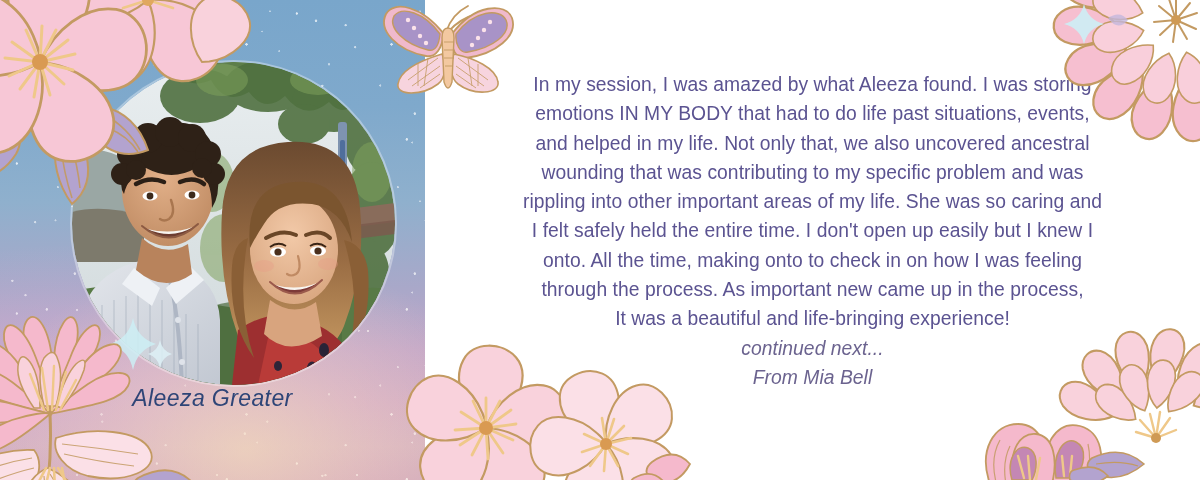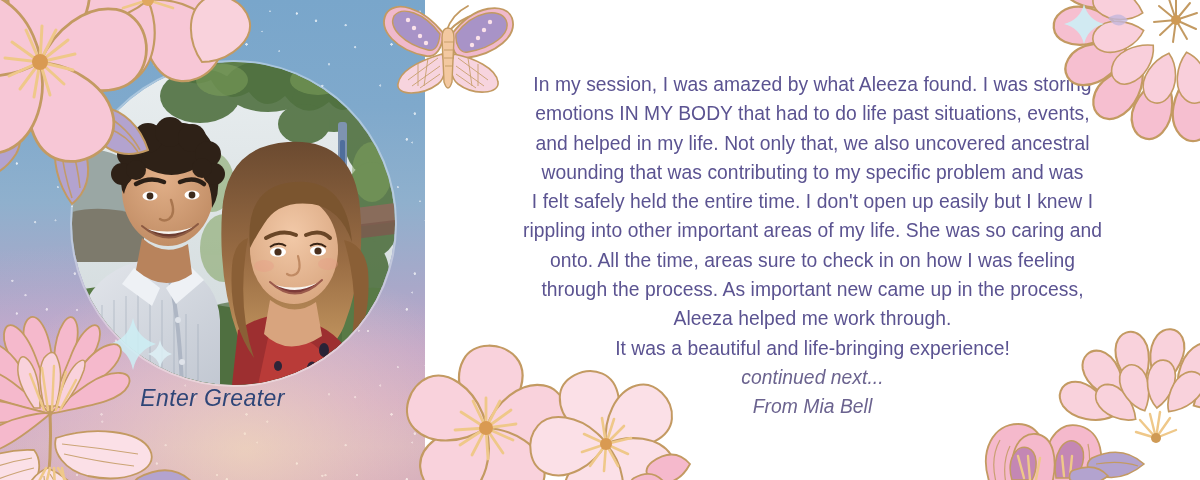--- a/index.html
+++ b/index.html
@@ -307,21 +307,21 @@
             <path d="M198 220 q26 24 52 -2" stroke="#9b5a4c" stroke-width="2" fill="none" stroke-linecap="round"></path>
 
             <ellipse cx="192" cy="204" rx="10" ry="6" fill="#e79b86" opacity=".35"></ellipse>
             <ellipse cx="256" cy="202" rx="10" ry="6" fill="#e79b86" opacity=".35"></ellipse>
           </g>
         </g>
       </svg>
     </div>
 
     <div id="left-caption">
-      <span class="ln">Enter Greater</span>
+      <span class="ln">Aleeza Greater</span>
     </div>
 
     <div class="sparkle" style="left:110px; top:318px;">
       <svg width="46" height="52" viewBox="0 0 46 52">
           <path d="M23 0 Q27 20 46 26 Q27 32 23 52 Q19 32 0 26 Q19 20 23 0Z" fill="#cdeef5" opacity=".85"></path>
         </svg>
     </div>
     <div class="sparkle" style="left:148px; top:340px;">
       <svg width="24" height="28" viewBox="0 0 24 28">
           <path d="M12 0 Q14 11 24 14 Q14 17 12 28 Q10 17 0 14 Q10 11 12 0Z" fill="#dff3f8" opacity=".8"></path>
@@ -333,25 +333,24 @@
         </svg>
     </div>
   </div>
 
   <div id="right-panel">
     <div id="testimonial">
       <span class="ln">In my session, I was amazed by what Aleeza found. I was storing</span>
       <span class="ln">emotions IN MY BODY that had to do life past situations, events,</span>
       <span class="ln">and helped in my life. Not only that, we also uncovered ancestral</span>
       <span class="ln">wounding that was contributing to my specific problem and was</span>
+      <span class="ln">rippling into other important areas of my life. She was so caring and</span>
       <span class="ln">I felt safely held the entire time. I don't open up easily but I knew I</span>
-      <span class="ln">rippling into other important areas of my life. She was so caring and</span>
-      <span class="ln">onto. All the time, areas sure to check in on how I was feeling</span>
+      <span class="ln">onto. All the time, making onto to check in on how I was feeling</span>
       <span class="ln">through the process. As important new came up in the process,</span>
-      <span class="ln">Aleeza helped me work through.</span>
       <span class="ln">It was a beautiful and life-bringing experience!</span>
       <span class="ln italic">continued next...</span>
       <span class="ln italic">From Mia Bell</span>
     </div>
   </div>
 
   <div class="floral" style="left:-48px; top:-34px;">
     <svg width="290" height="250" viewBox="0 0 290 250">
       <defs>
         <g id="sakuraPetal">

